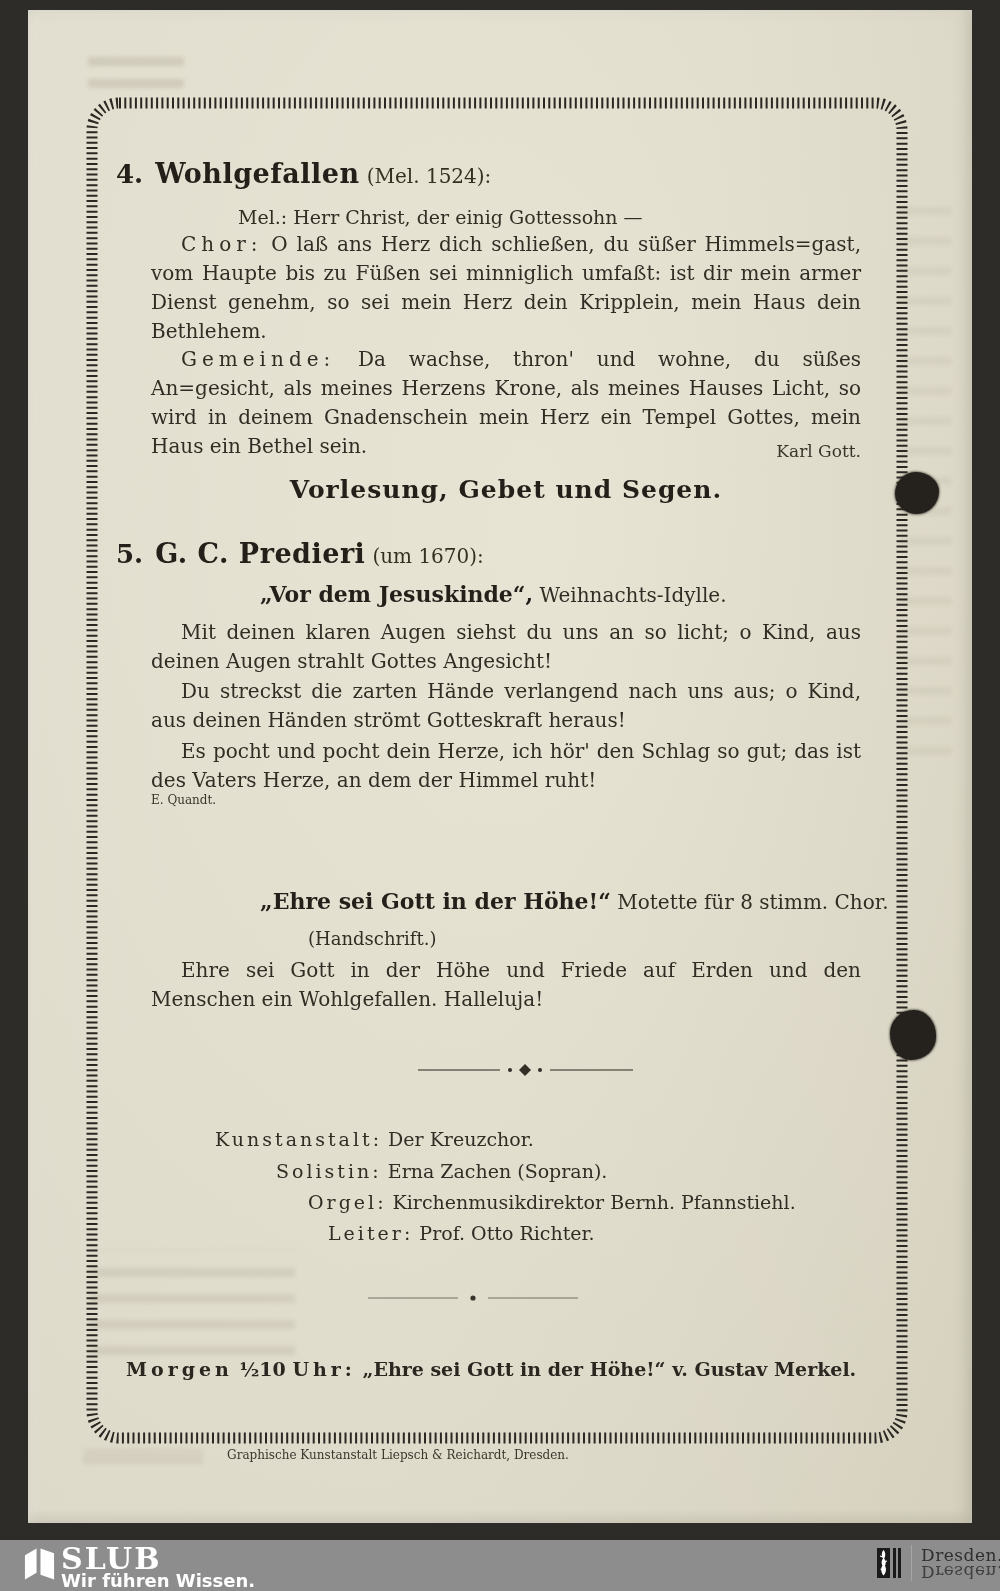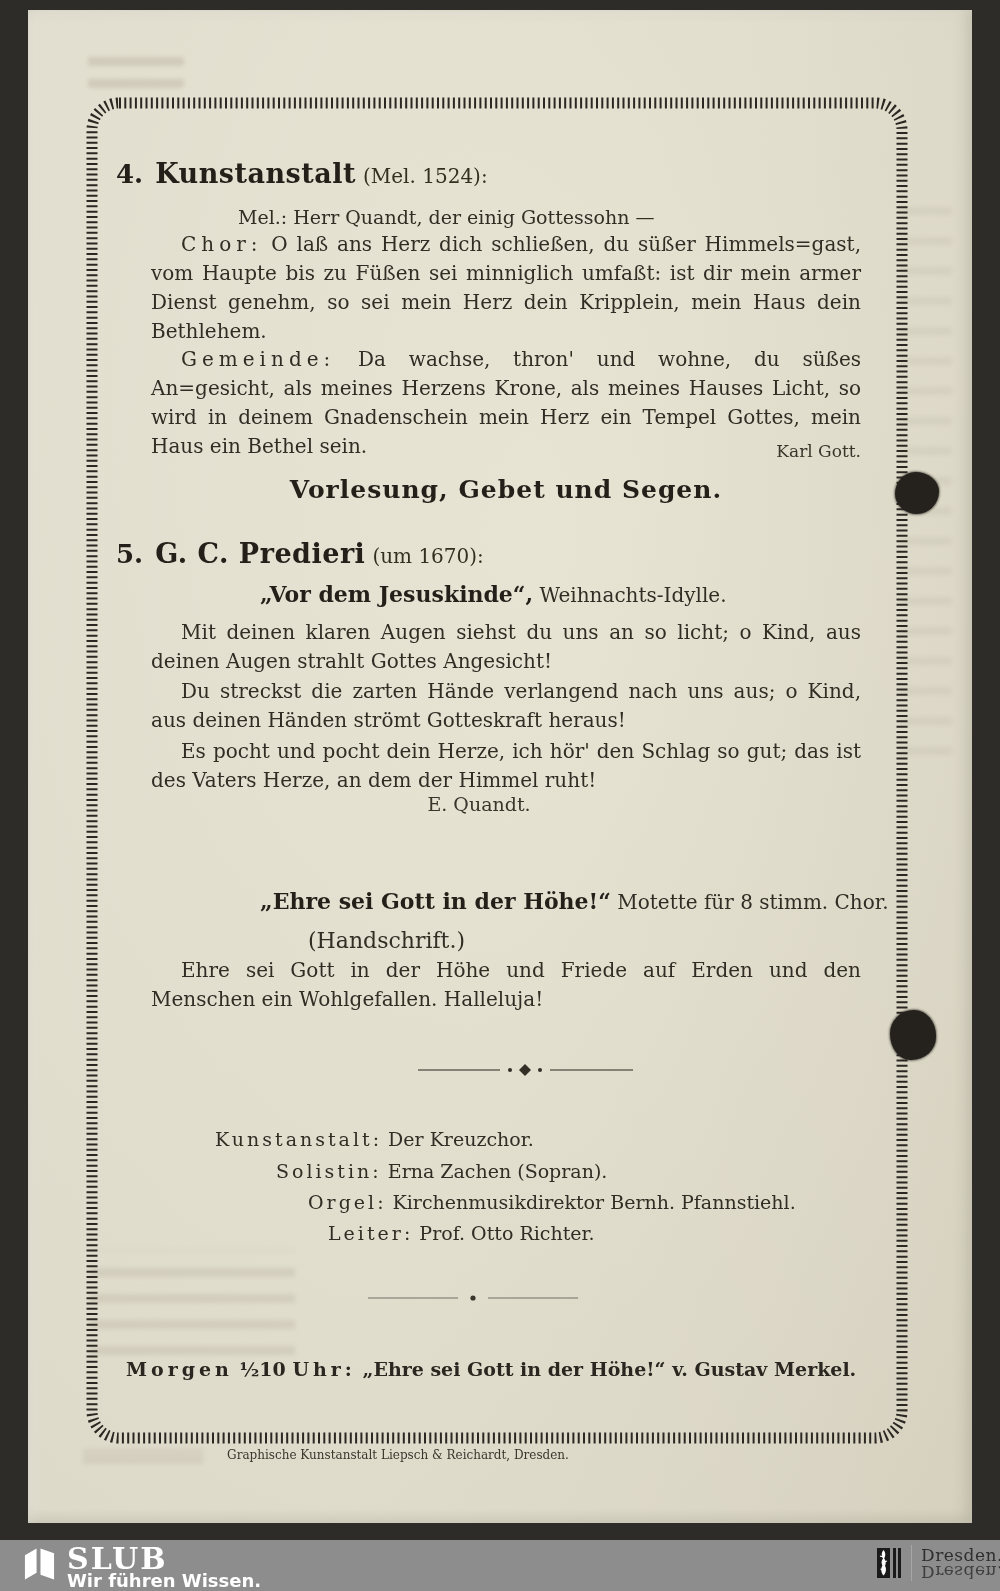--- a/index.html
+++ b/index.html
@@ -31,24 +31,24 @@
   .sp{letter-spacing:5px;}
   .sp3{letter-spacing:3px;}
   .attr{float:right;font-size:17px;text-indent:0;padding-top:5px;color:#3a352b;}
 
   .center-h{position:absolute;left:123px;width:710px;text-align:center;
             font-weight:bold;font-size:25px;letter-spacing:1px;color:#241f19;}
 
   .work{position:absolute;left:232px;font-size:20px;white-space:nowrap;color:#322d24;}
   .wb{font-weight:bold;font-size:22px;color:#241f19;}
 
-  .note{position:absolute;left:280px;top:918px;font-size:22px;color:#332e24;}
-
-  .right-attr{position:absolute;left:111px;top:783px;width:680px;text-align:center;
-              font-size:19px;color:#3a352b;}
+  .note{position:absolute;left:280px;top:918px;font-size:18px;color:#332e24;}
+
+  .right-attr{position:absolute;left:123px;top:783px;width:680px;text-align:left;
+              font-size:12px;color:#3a352b;}
 
   .pl{position:absolute;font-size:19px;white-space:nowrap;color:#322d24;}
 
   .announce{position:absolute;left:98px;top:1348px;font-size:19px;font-weight:bold;
             white-space:nowrap;color:#2b261f;}
   .announce .sp{letter-spacing:4px;}
 
   .imprint{position:absolute;left:90px;top:1438px;width:560px;text-align:center;
            font-size:12px;color:#3b362c;}
 
@@ -65,21 +65,21 @@
   .bleed-left{left:62px;top:1240px;width:205px;height:105px;opacity:.26;
     background:repeating-linear-gradient(0deg, rgba(118,108,86,.5) 0 9px, transparent 9px 26px);}
   .bleed-imprint{left:55px;top:1438px;width:120px;height:16px;opacity:.22;
     background:linear-gradient(0deg, rgba(118,108,86,.55), rgba(118,108,86,.35));}
   .bleed-right{left:872px;top:185px;width:52px;height:560px;opacity:.10;
     background:repeating-linear-gradient(0deg, rgba(90,82,62,.6) 0 8px, transparent 8px 30px);}
 
   
   .footer{position:absolute;left:0;top:1540px;width:1000px;height:51px;background:#8d8d8d;}
   .slub{position:absolute;left:23px;top:5px;display:flex;align-items:flex-start;}
-  .slub-text{margin-left:11px;}
+  .slub-text{margin-left:5px;}
   .slub-word{font-family:"DejaVu Serif",serif;font-weight:bold;font-size:30px;line-height:27px;
              letter-spacing:2px;color:#ffffff;}
   .slub-tag{font-family:"DejaVu Sans",sans-serif;font-weight:bold;font-size:18px;line-height:17px;color:#ffffff;}
   .dresden{position:absolute;left:877px;top:5px;display:flex;align-items:center;}
   .dd-divider{width:1px;height:36px;background:#a6a6a6;margin:0 9px 0 10px;}
   .dd-word{font-family:"DejaVu Serif",serif;font-size:17px;line-height:15px;color:#2e2e2e;letter-spacing:.5px;}
   .dd-word.mirrored{transform:scaleY(-1);opacity:.82;margin-top:1px;}
 </style>
 </head>
 <body>
@@ -91,24 +91,24 @@
     <svg class="frame-svg" width="822" height="1347">
       <rect x="6" y="6" width="810" height="1335" rx="27" ry="27" fill="none" stroke="#2b2722" stroke-width="11" stroke-dasharray="2 3.3"></rect>
     </svg>
 
     <div class="bleed bleed-stamp"></div>
     <div class="bleed bleed-right"></div>
     <div class="bleed bleed-left"></div>
     <div class="bleed bleed-imprint"></div>
 
     <div class="item-h" style="top:148px">
-      <span class="num">4.</span><span class="ttl">Kunstanstalt</span><span class="sfx">(Mel. 1524):</span>
-    </div>
-
-    <div class="mel-line">Mel.: Herr Quandt, der einig Gottessohn —</div>
+      <span class="num">4.</span><span class="ttl">Wohlgefallen</span><span class="sfx">(Mel. 1524):</span>
+    </div>
+
+    <div class="mel-line">Mel.: Herr Christ, der einig Gottessohn —</div>
 
     <p class="para" style="top:220px">
       <span class="sp">Chor:</span>
       <span>O laß ans Herz dich schließen, du süßer Himmels=gast, vom Haupte bis zu Füßen sei minniglich umfaßt: ist dir mein armer Dienst genehm, so sei mein Herz dein Kripplein, mein Haus dein Bethlehem.</span>
     </p>
 
     <p class="para" style="top:335px">
       <span class="sp">Gemeinde:</span>
       <span>Da wachse, thron' und wohne, du süßes An=gesicht, als meines Herzens Krone, als meines Hauses Licht, so wird in deinem Gnadenschein mein Herz ein Tempel Gottes, mein Haus ein Bethel sein.</span>
       <span class="attr">Karl Gott.</span>

